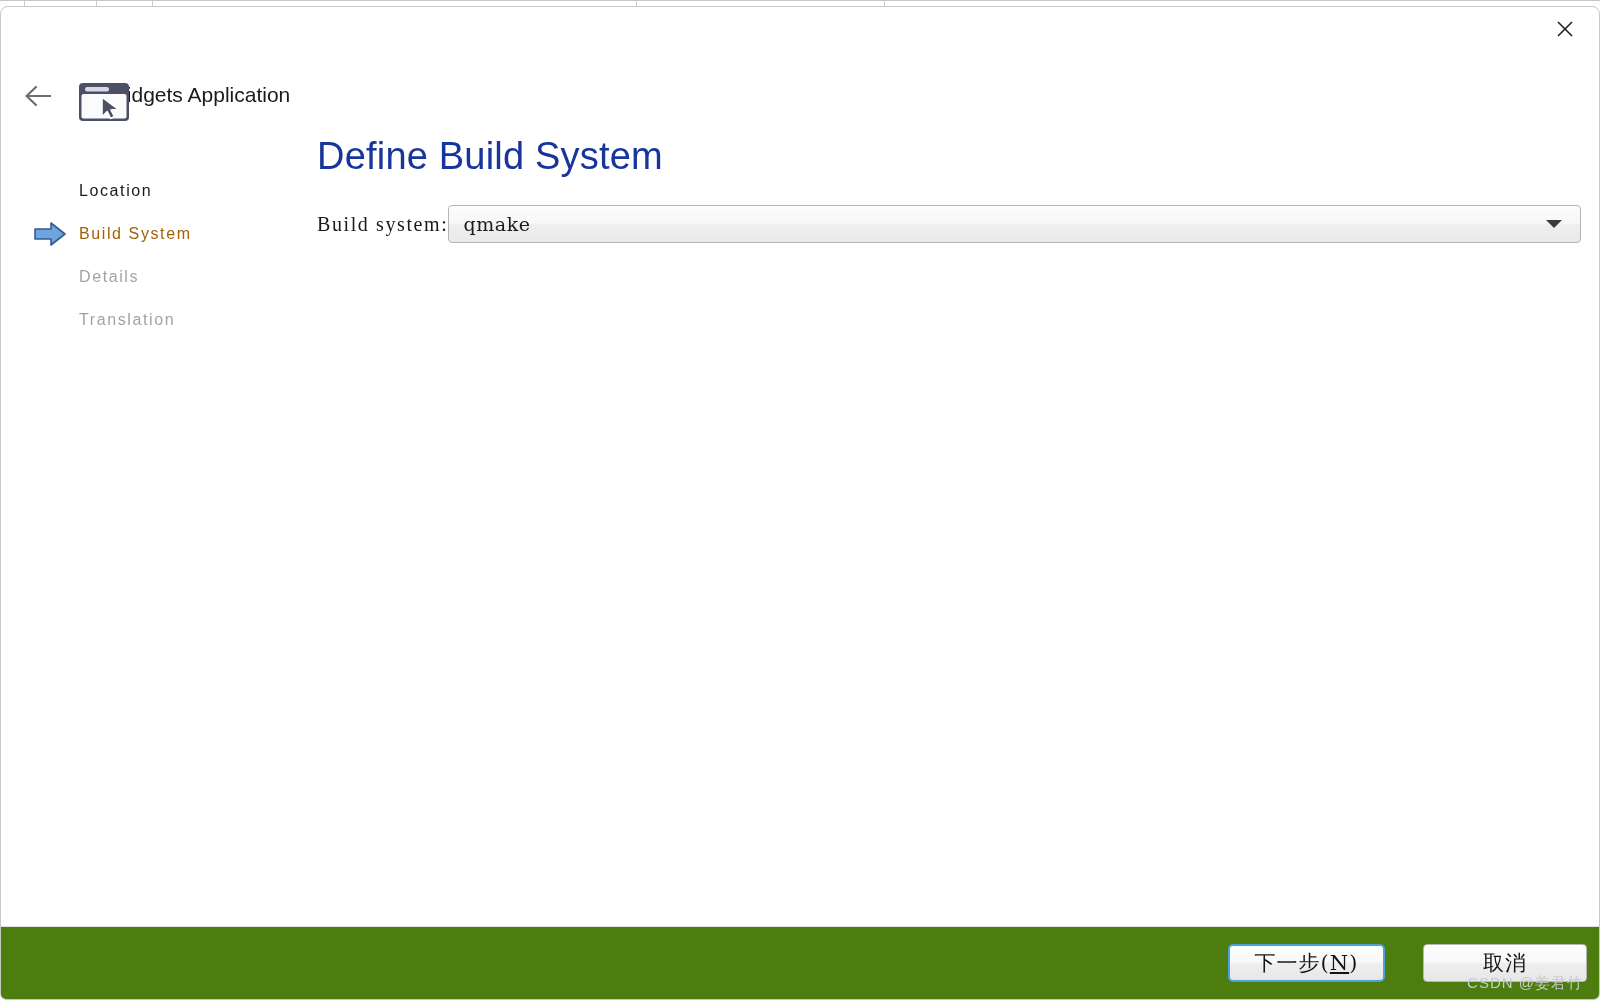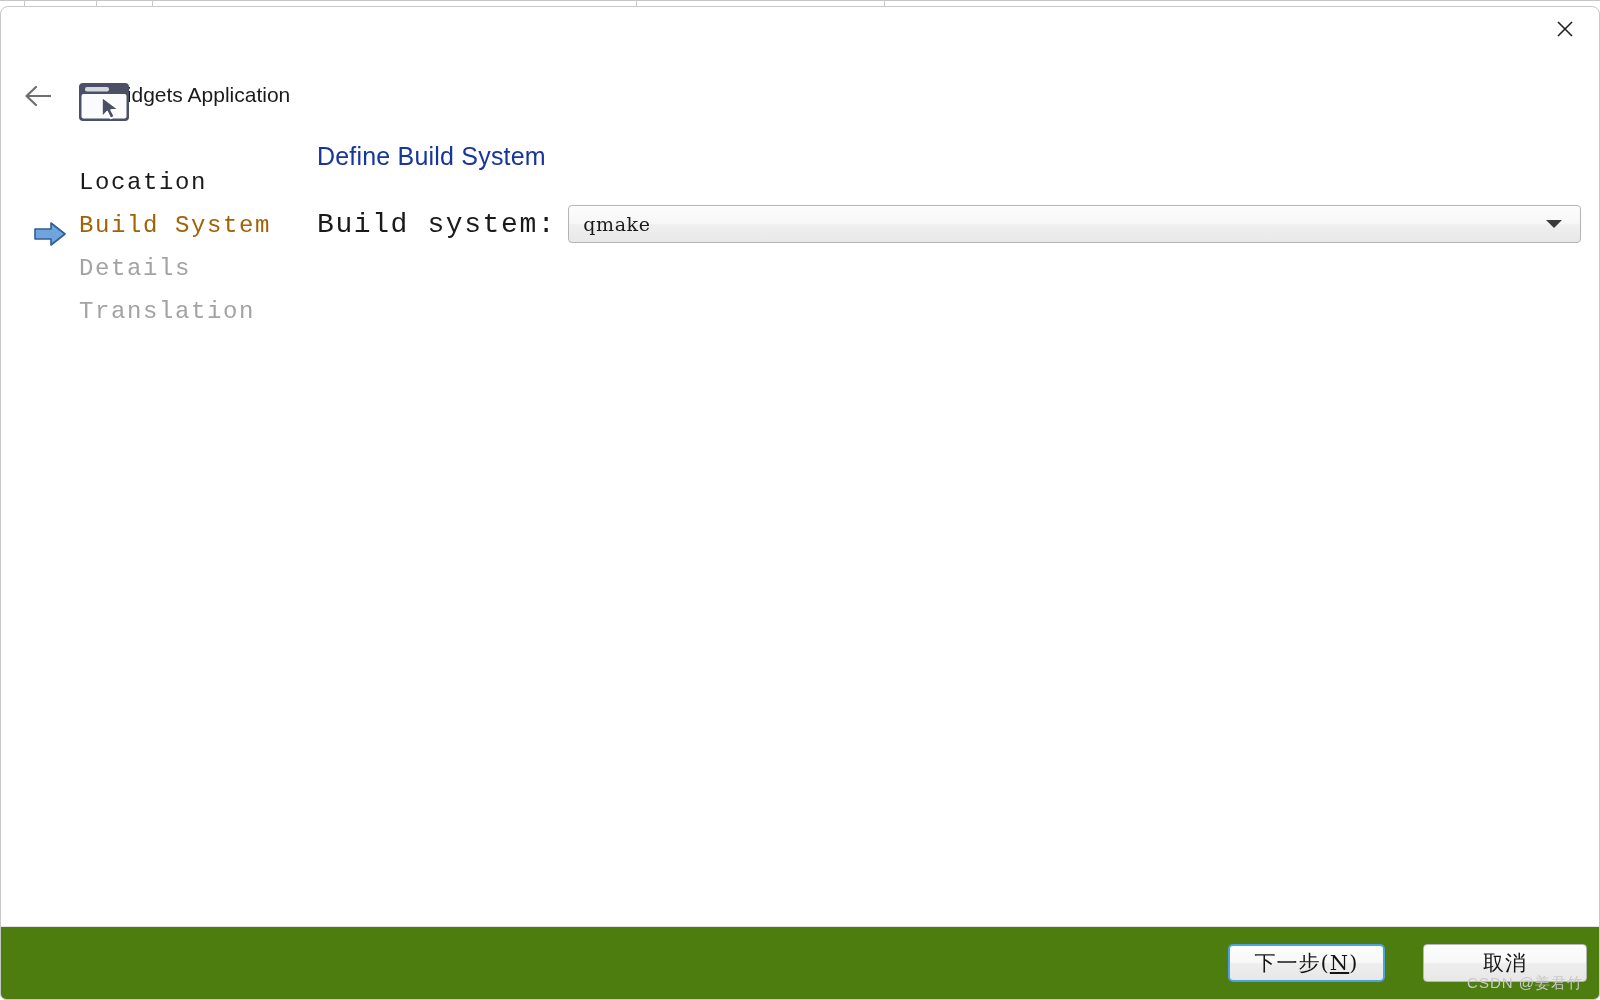--- a/index.html
+++ b/index.html
@@ -120,22 +120,23 @@
     position: absolute;
     left: 0;
     top: 162px;
     width: 300px;
   }
   .nav-item {
     position: relative;
     height: 43px;
     padding-left: 78px;
     display: flex;
-    font-family: Liberation Mono, monospace;
-    font-size: 24px;
+    align-items: center;
+    font-family: Liberation Sans, sans-serif;
+    font-size: 16px;
     letter-spacing: 1.6px;
     white-space: nowrap;
   }
   .nav-item.done   { color: #1a1a1a; }
   .nav-item.active { color: #a16207; }
   .nav-item.todo   { color: #a3a3a3; }
 
   .nav-marker {
     position: absolute;
     left: 32px;
@@ -148,39 +149,39 @@
   .nav-item.active .nav-marker { display: block; }
 
   
   #content {
     position: absolute;
     left: 316px;
     top: 130px;
     right: 18px;
   }
   #page-title {
-    font-size: 25px;
+    font-size: 38px;
     color: #17359b;
     font-weight: 400;
     letter-spacing: 0.2px;
     line-height: 38px;
     margin-bottom: 30px;
   }
 
   #field-row {
     display: flex;
     align-items: center;
   }
   #field-label {
-    font-family: Liberation Mono, monospace;
-    font-size: 28px;
+    font-family: Liberation Serif, serif;
+    font-size: 20px;
     letter-spacing: 1.6px;
     color: #1a1a1a;
     white-space: nowrap;
-    margin-right: 12px;
+    margin-right: 0;
   }
   #build-system-combo {
     position: relative;
     flex: 1;
     height: 38px;
     border: 1px solid #b4b4b4;
     border-radius: 4px;
     background: linear-gradient(#fcfcfc 0%, #f7f7f7 48%, #efefef 52%, #e9e9e9 100%);
     display: flex;
     align-items: center;

